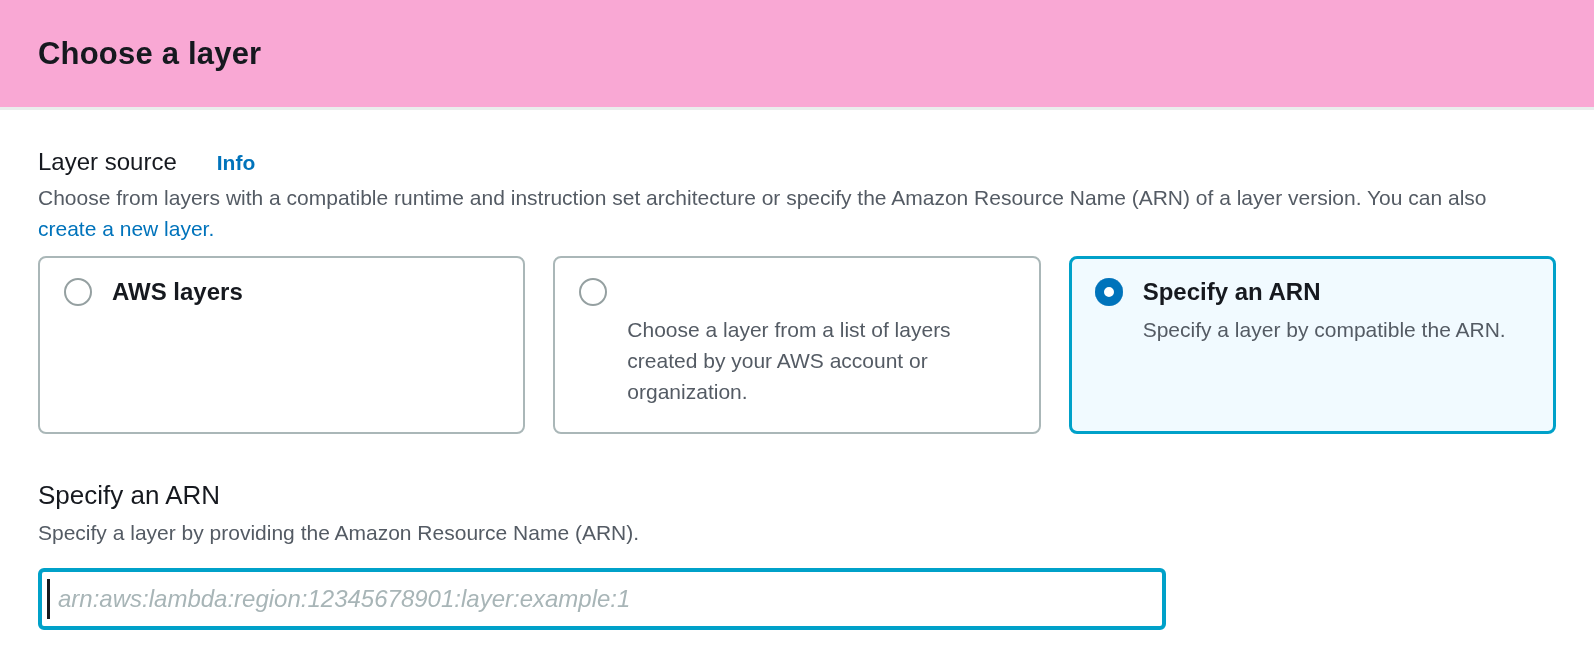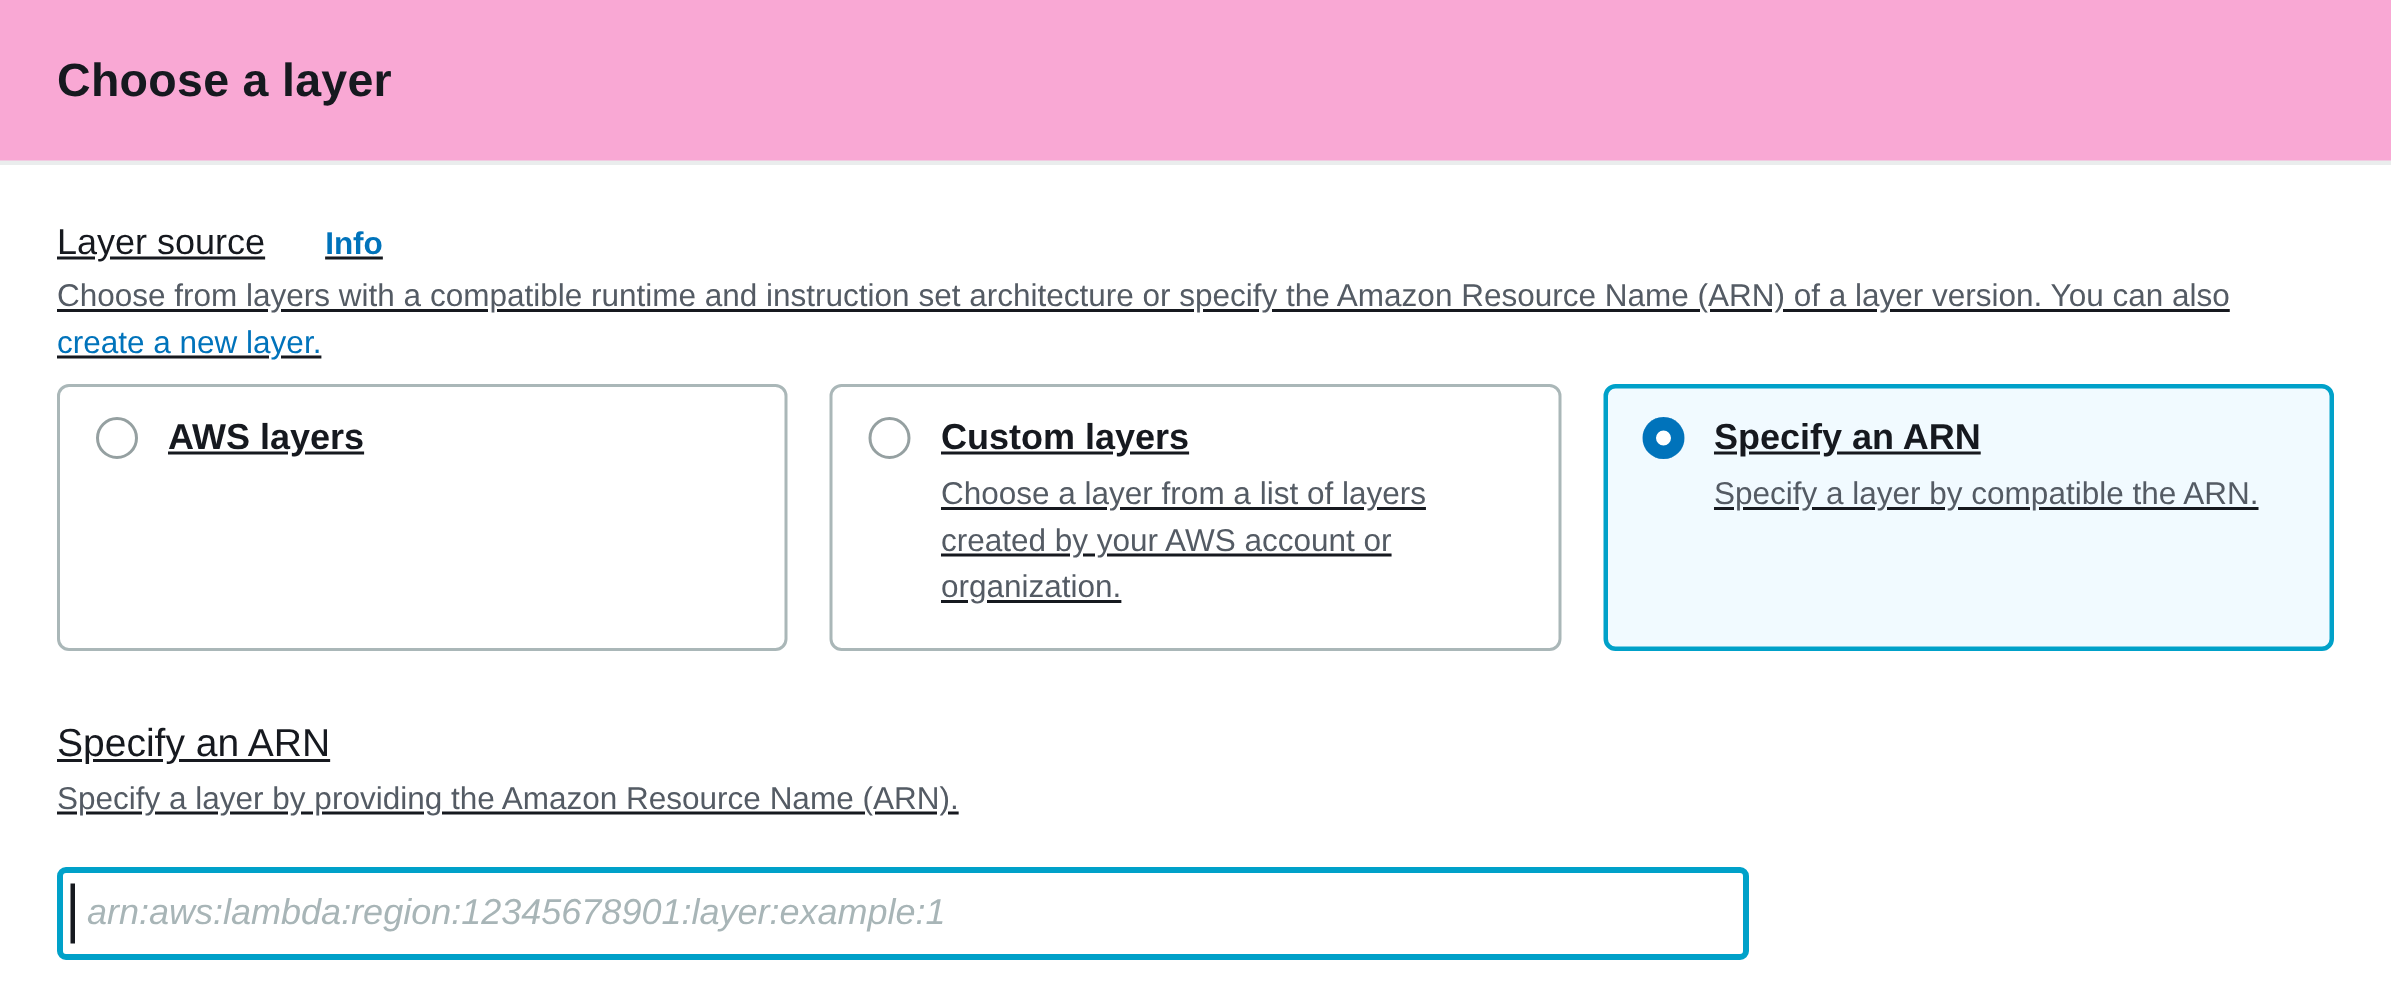--- a/index.html
+++ b/index.html
@@ -7,21 +7,21 @@
     font-family: "Liberation Sans", sans-serif; color: #16191f; overflow: hidden; }
 
   
   .panel-header {
     height: 110px; background: #f9a8d4; border-bottom: 3px solid #eaeded;
     display: flex; align-items: center; padding: 0 38px;
   }
   .panel-title { font-size: 31px; font-weight: 700; color: #16191f; letter-spacing: 0.2px; }
 
   
-  .content { padding: 0 38px; text-decoration: underline; }
+  .content { padding: 0 38px; }
 
   .label-row { margin-top: 38px; display: flex; align-items: baseline; }
   .field-label { font-size: 24px; font-weight: 500; color: #16191f; }
   .info-link { margin-left: 40px; font-size: 21px; font-weight: 700;
     color: var(--link, #0073bb); text-decoration: none; cursor: pointer; }
 
   .field-desc { margin-top: 6px; font-size: 21px; line-height: 31px;
     color: #545b64; max-width: 1470px; }
   .inline-link { color: var(--link, #0073bb); text-decoration: none; cursor: pointer; }
 
@@ -45,21 +45,21 @@
   }
   .tile-title { font-size: 24px; font-weight: 700; color: #16191f; }
   .tile-desc { margin-top: 8px; padding-left: 48px; font-size: 21px;
     line-height: 31px; color: #545b64; }
 
   
   .arn-section { margin-top: 46px; }
   .arn-title { font-size: 26px; font-weight: 500; color: #16191f; }
   .arn-desc { margin-top: 6px; font-size: 21px; line-height: 31px; color: #545b64; }
 
-  .input-row { margin-top: 30px; display: flex; gap: 42px; align-items: flex-start; flex-direction: column; }
+  .input-row { margin-top: 20px; display: flex; gap: 42px; align-items: flex-start; flex-direction: column; }
   .arn-input-wrap {
     position: relative; width: 1128px; height: 62px;
     border: 4px solid #00a1c9; border-radius: 6px; background: #ffffff;
   }
   .arn-input {
     width: 100%; height: 100%; border: none; outline: none; background: transparent;
     padding: 0 16px; font-size: 24px; color: #16191f;
     font-family: "Liberation Sans", sans-serif;
   }
   .arn-input::placeholder { font-style: italic; color: #a8b5b7; opacity: 1; }
@@ -96,21 +96,20 @@
     <div class="tile">
       <div class="tile-head">
         <span class="radio"></span>
         <span class="tile-title">AWS layers</span>
       </div>
     </div>
 
     <div class="tile">
       <div class="tile-head">
         <span class="radio"></span>
-        <span class="tile-title">Custom layers</span>
       </div>
       <div class="tile-desc">Choose a layer from a list of layers created by your AWS account or organization.</div>
     </div>
 
     <div class="tile selected">
       <div class="tile-head">
         <span class="radio"></span>
         <span class="tile-title">Specify an ARN</span>
       </div>
       <div class="tile-desc">Specify a layer by compatible the ARN.</div>

